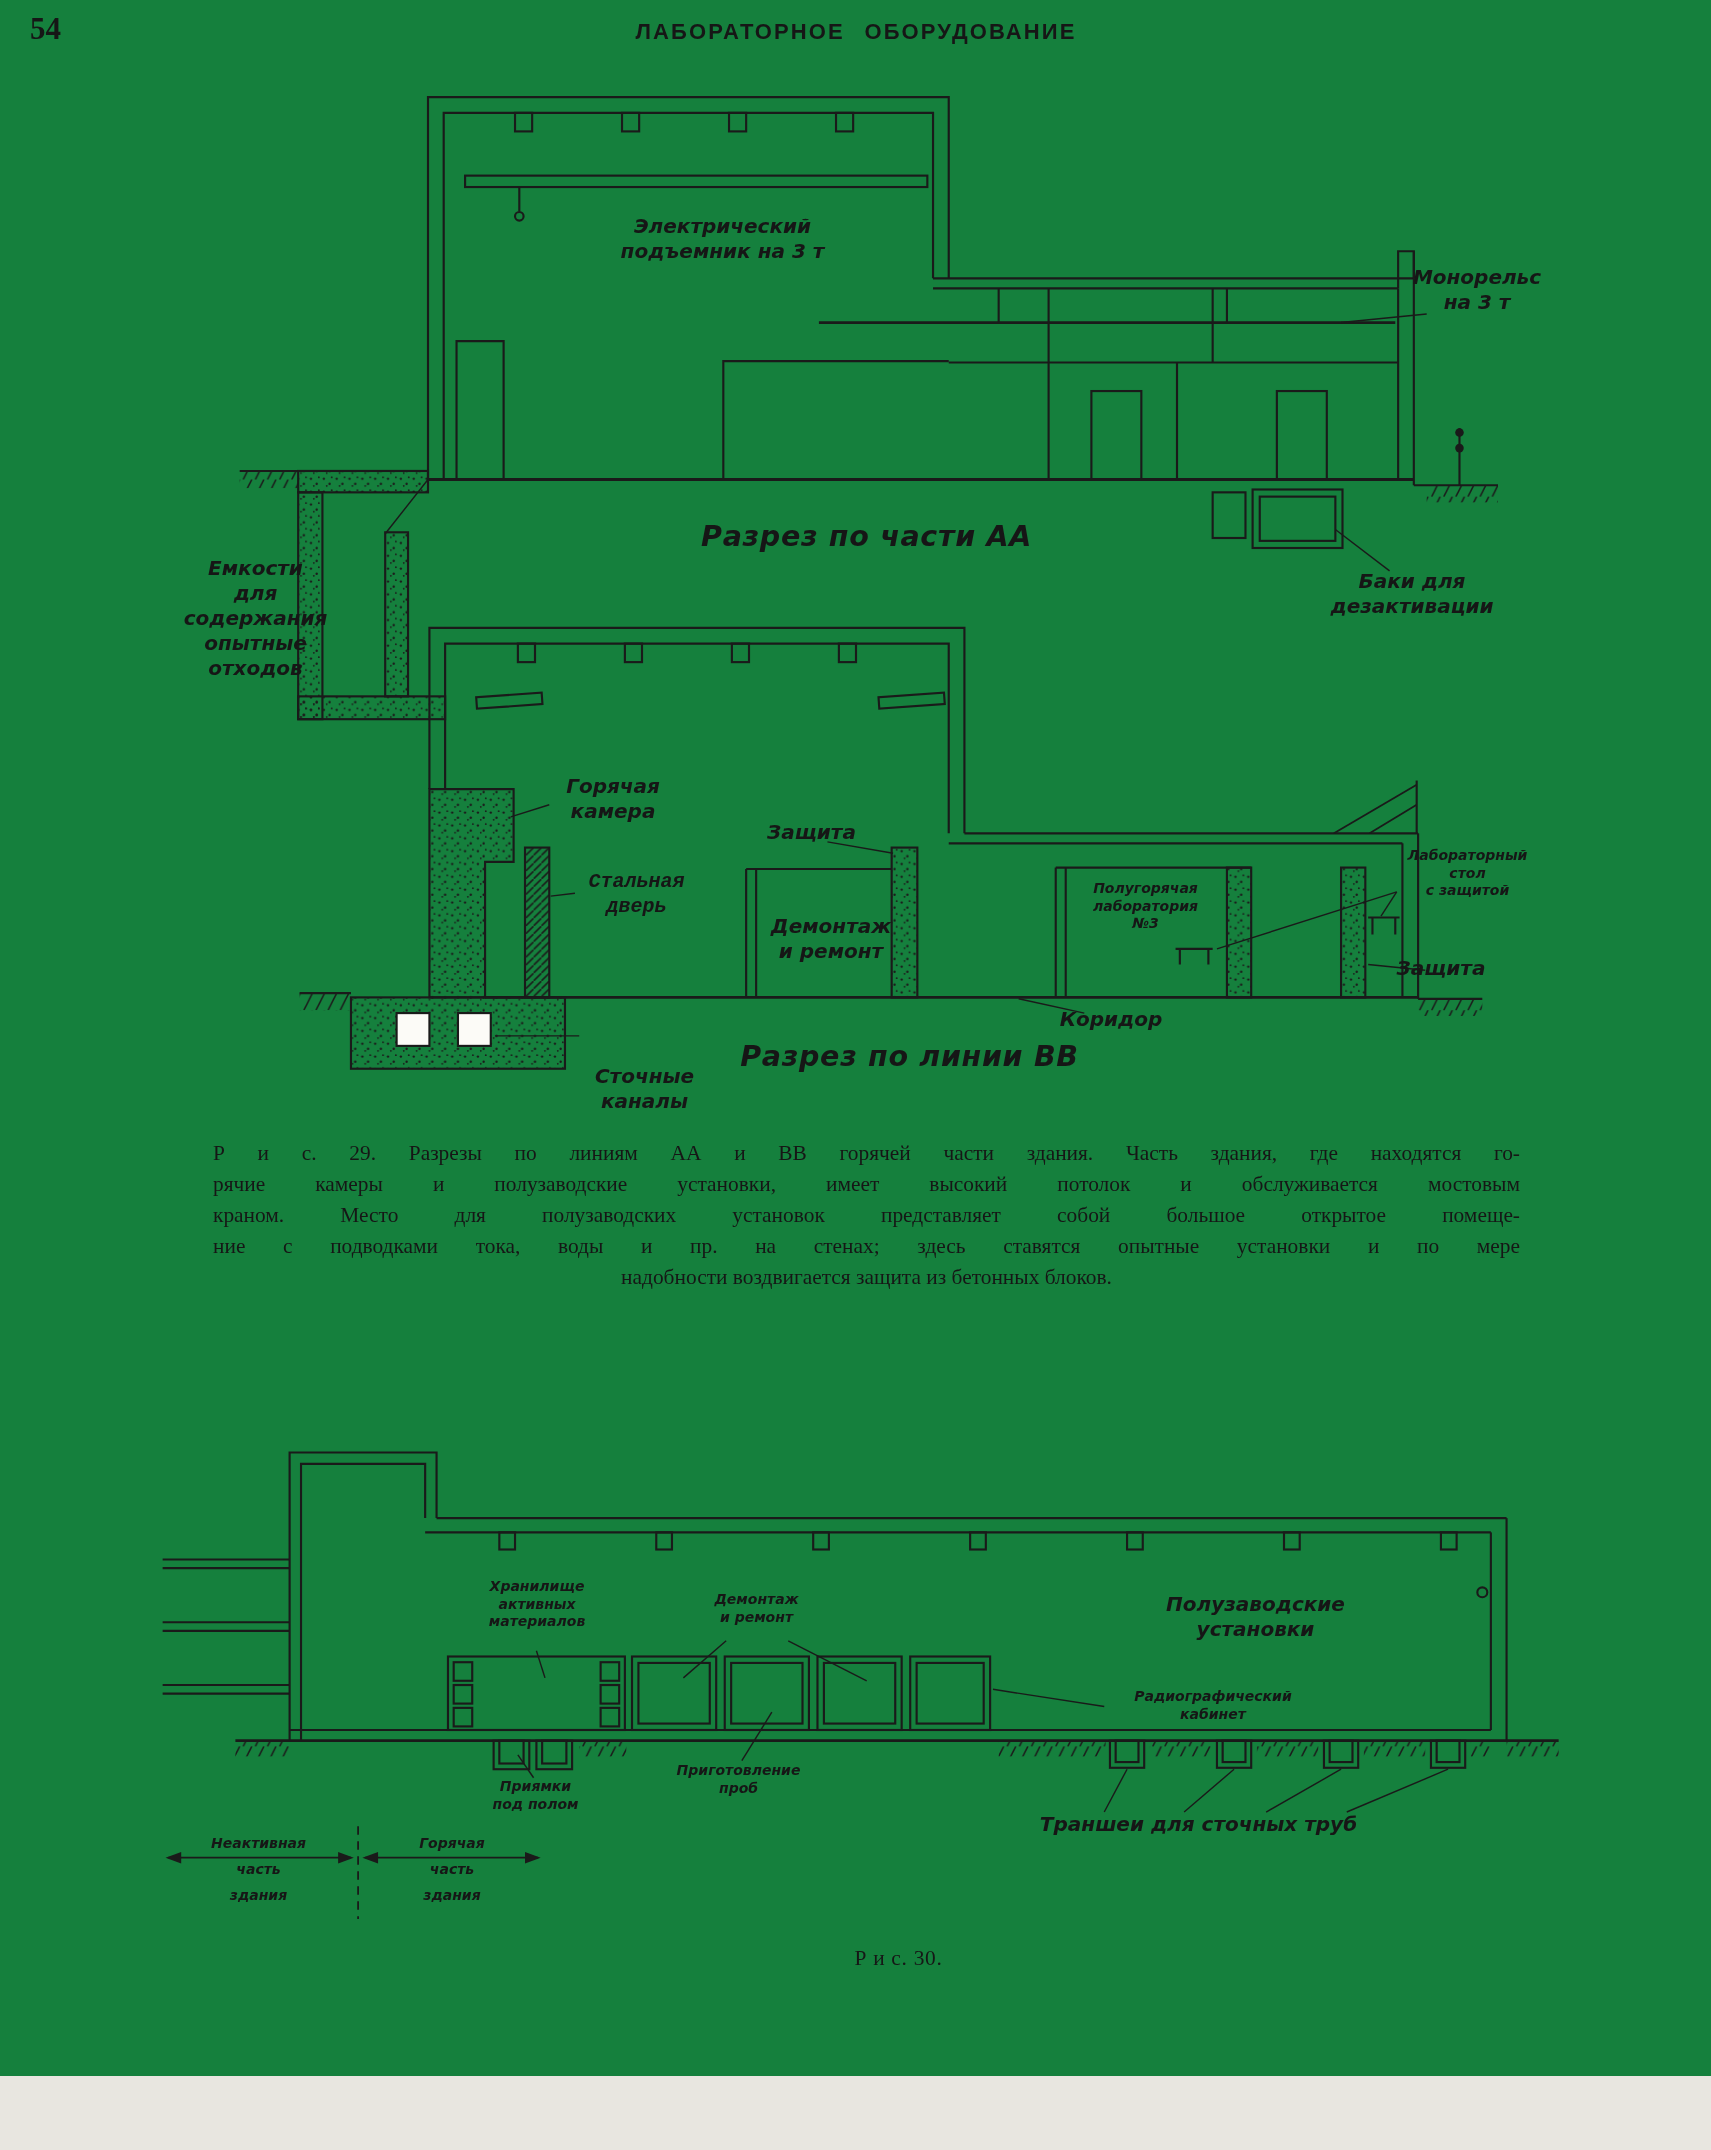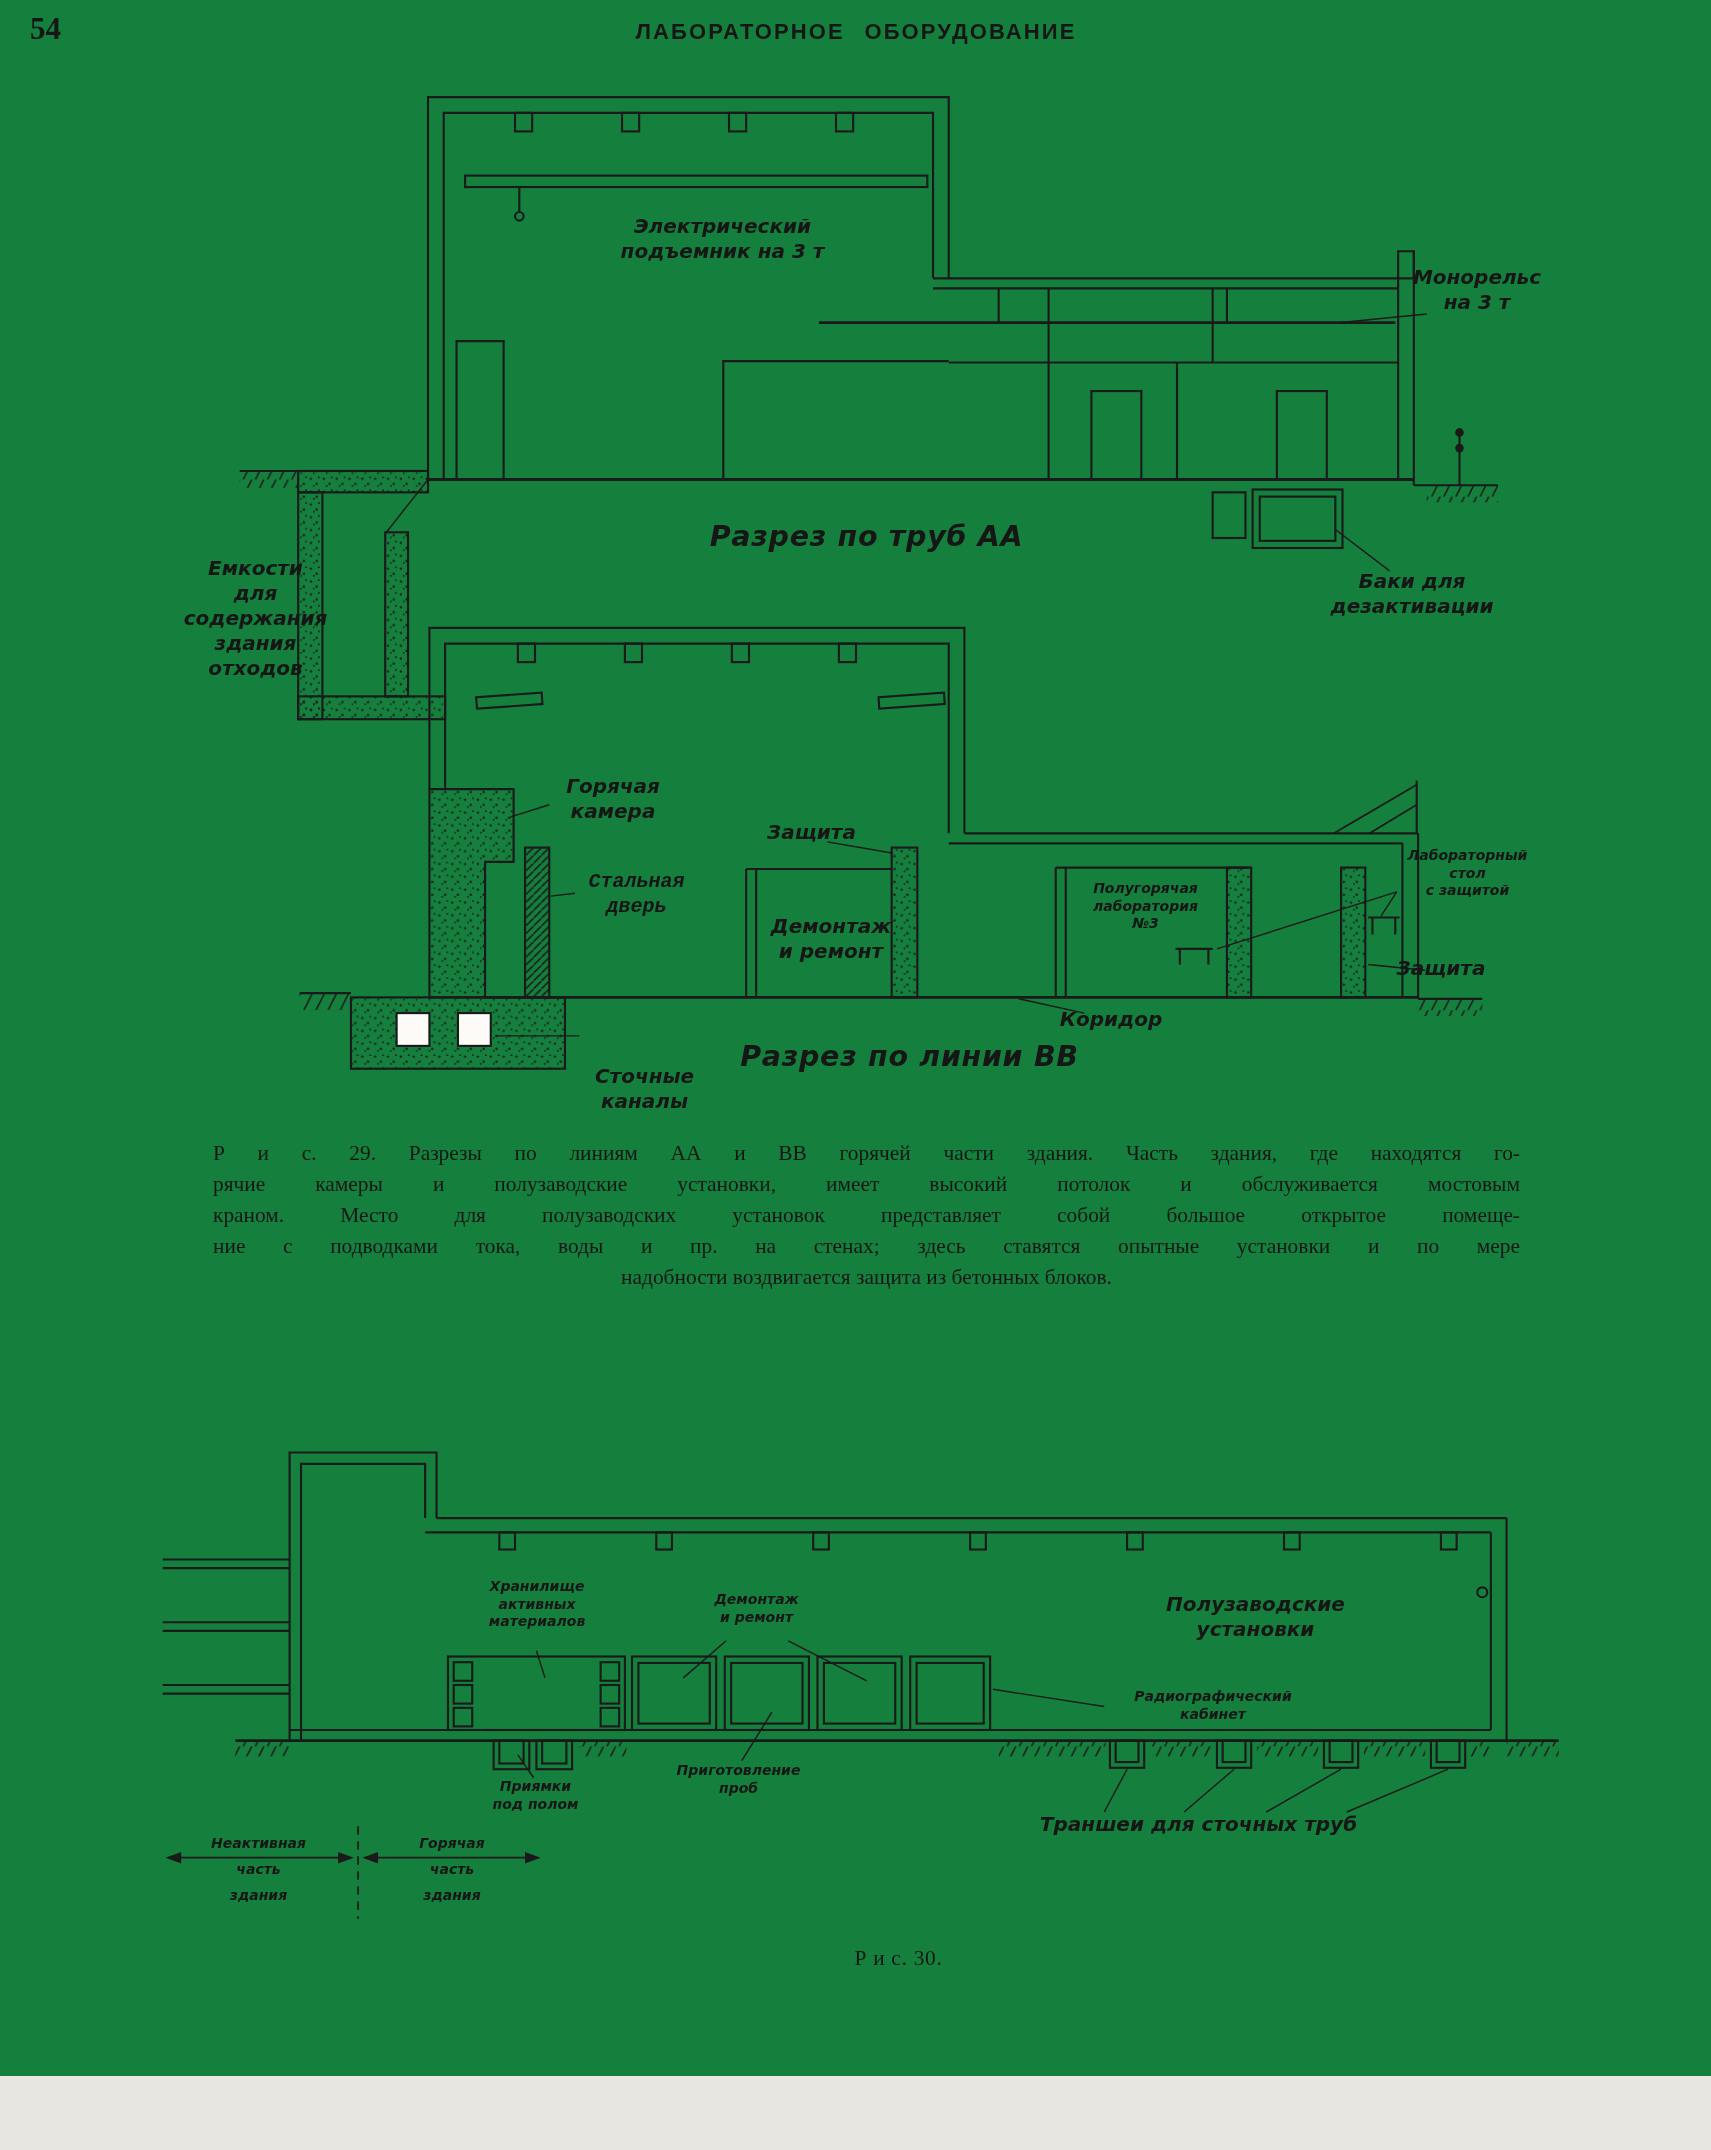--- a/index.html
+++ b/index.html
@@ -283,25 +283,25 @@
     </g>
   </svg>
 
   <div class="abs page-num">54</div>
   <div class="abs header">ЛАБОРАТОРНОЕ ОБОРУДОВАНИЕ</div>
 
   <div class="lbl" style="left:592px;top:214px;width:261px;">Электрический
 подъемник на 3 т</div>
   <div class="lbl" style="left:1409px;top:265px;width:136px;">Монорельс
 на 3 т</div>
-  <div class="title" style="left:638px;top:521px;width:457px;">Разрез по труб АА</div>
+  <div class="title" style="left:638px;top:521px;width:457px;">Разрез по части АА</div>
   <div class="lbl" style="left:180px;top:556px;width:151px;">Емкости
 для
 содержания
-здания
+опытные
 отходов</div>
   <div class="lbl" style="left:1323px;top:569px;width:178px;">Баки для
 дезактивации</div>
 
   <div class="lbl" style="left:549px;top:774px;width:128px;">Горячая
 камера</div>
   <div class="lbl" style="left:765px;top:820px;width:93px;">Защита</div>
   <div class="lbl" style="left:576px;top:869px;width:121px;font-family:Liberation Mono, monospace;">Стальная
 дверь</div>
   <div class="lbl" style="left:767px;top:914px;width:128px;">Демонтаж

